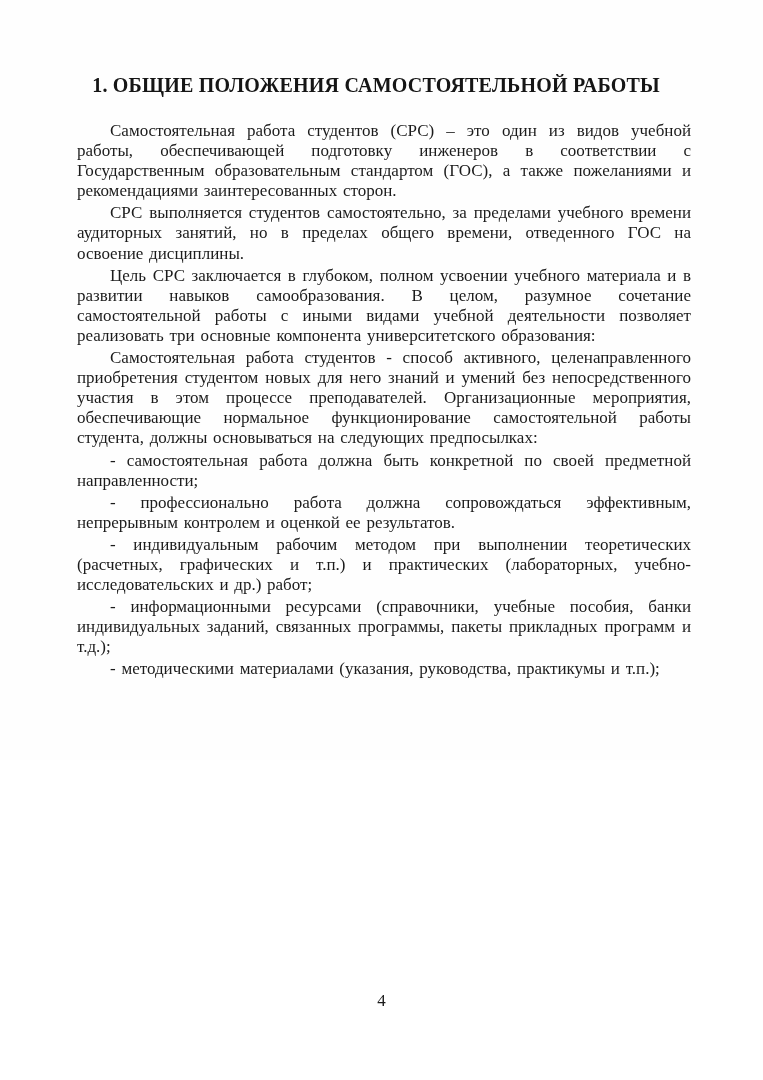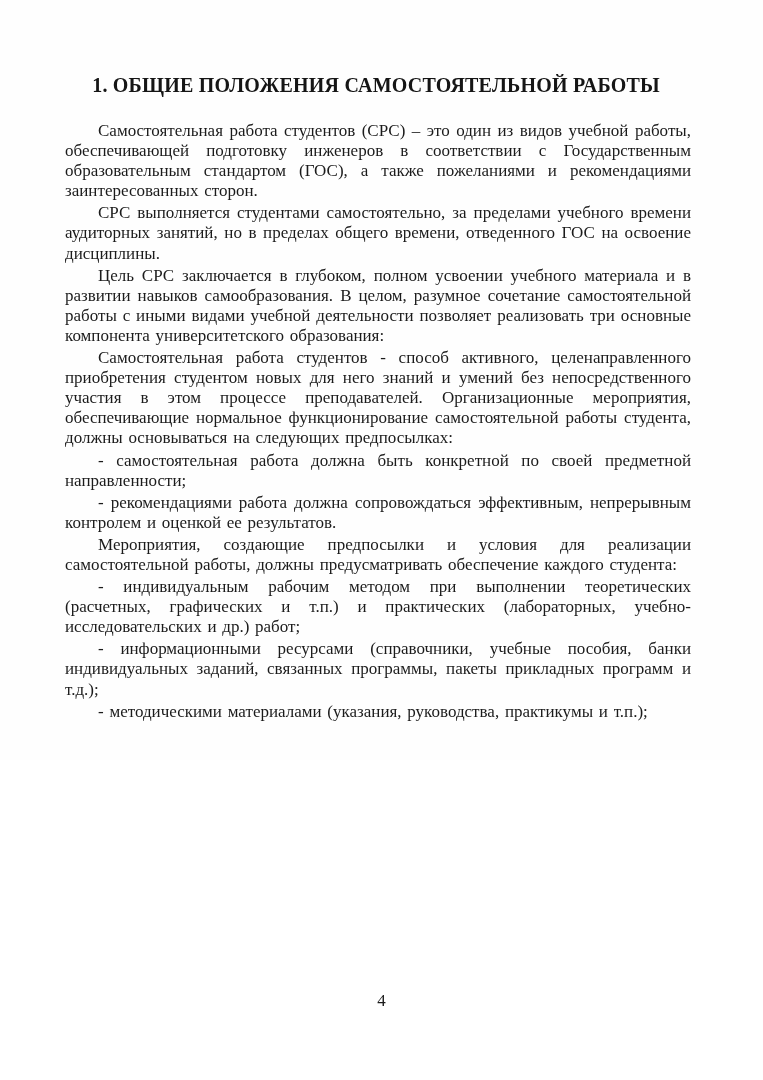--- a/index.html
+++ b/index.html
@@ -35,21 +35,21 @@
     letter-spacing: 0.2px;
     color: #151515;
   }
   .content {
     position: absolute;
     top: 121px;
     left: 61px;
     width: 630px;
   }
   .para {
-    margin: 0 0 2px 4px;
+    margin: 0 0 2px 16px;
     font-size: 17px;
     line-height: 20.1px;
     text-align: justify;
     text-indent: 33px;
     word-spacing: 1.5px;
     color: #1b1b1b;
   }
   .para .bullet:not(:empty) {
     font-weight: 700;
     margin-right: 12px;
@@ -66,26 +66,25 @@
 </style>
 </head>
 <body>
 
 <div class="page">
 
   <h1 class="heading">1. ОБЩИЕ ПОЛОЖЕНИЯ САМОСТОЯТЕЛЬНОЙ РАБОТЫ</h1>
 
   <div class="content">
     <p class="para"><span class="bullet"></span><span>Самостоятельная работа студентов (СРС) – это один из видов учебной работы, обеспечивающей подготовку инженеров  в соответствии с Государственным образовательным стандартом (ГОС), а также пожеланиями и рекомендациями заинтересованных сторон.</span></p>
-    <p class="para"><span class="bullet"></span><span>СРС выполняется студентами самостоятельно, за пределами учебного времени аудиторных занятий, но в пределах общего времени, отведенного ГОС на освоение дисциплины.</span></p>
+    <p class="para"><span class="bullet"></span><span>СРС выполняется студентов самостоятельно, за пределами учебного времени аудиторных занятий, но в пределах общего времени, отведенного ГОС на освоение дисциплины.</span></p>
     <p class="para"><span class="bullet"></span><span>Цель СРС заключается в глубоком, полном усвоении учебного материала и в развитии навыков самообразования. В целом, разумное сочетание самостоятельной работы с иными видами учебной деятельности позволяет реализовать три основные компонента университетского образования:</span></p>
     <p class="para"><span class="bullet"></span><span>Самостоятельная работа студентов - способ активного, целенаправленного приобретения студентом новых для него знаний и умений без непосредственного участия в этом процессе преподавателей. Организационные мероприятия, обеспечивающие нормальное функционирование самостоятельной работы студента, должны основываться на следующих предпосылках:</span></p>
     <p class="para"><span class="bullet"></span><span>- самостоятельная работа должна быть конкретной по своей предметной направленности;</span></p>
-    <p class="para"><span class="bullet"></span><span>- рекомендациями работа должна сопровождаться эффективным, непрерывным контролем и оценкой ее результатов.</span></p>
-    <p class="para"><span class="bullet"></span><span>Мероприятия, создающие предпосылки и условия для реализации самостоятельной работы, должны предусматривать обеспечение каждого студента:</span></p>
+    <p class="para"><span class="bullet"></span><span>- профессионально работа должна сопровождаться эффективным, непрерывным контролем и оценкой ее результатов.</span></p>
     <p class="para"><span class="bullet"></span><span>- индивидуальным рабочим методом при выполнении теоретических (расчетных, графических и т.п.) и практических (лабораторных, учебно-исследовательских и др.) работ;</span></p>
     <p class="para"><span class="bullet"></span><span>- информационными ресурсами (справочники, учебные пособия, банки индивидуальных заданий, связанных программы, пакеты прикладных программ и т.д.);</span></p>
     <p class="para"><span class="bullet"></span><span>- методическими материалами (указания, руководства, практикумы и т.п.);</span></p>
   </div>
 
   <div class="page-number">4</div>
 
 </div>
 
 </body></html>

